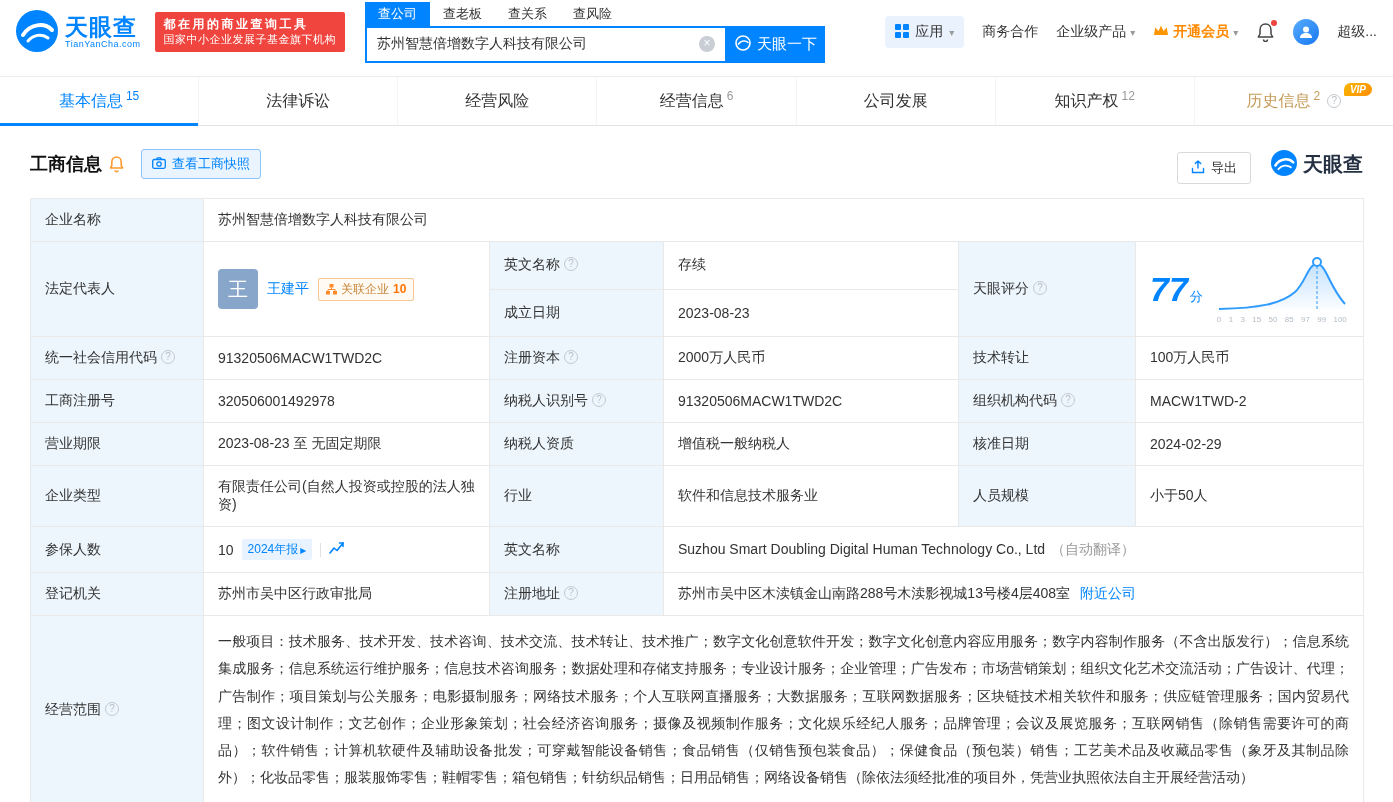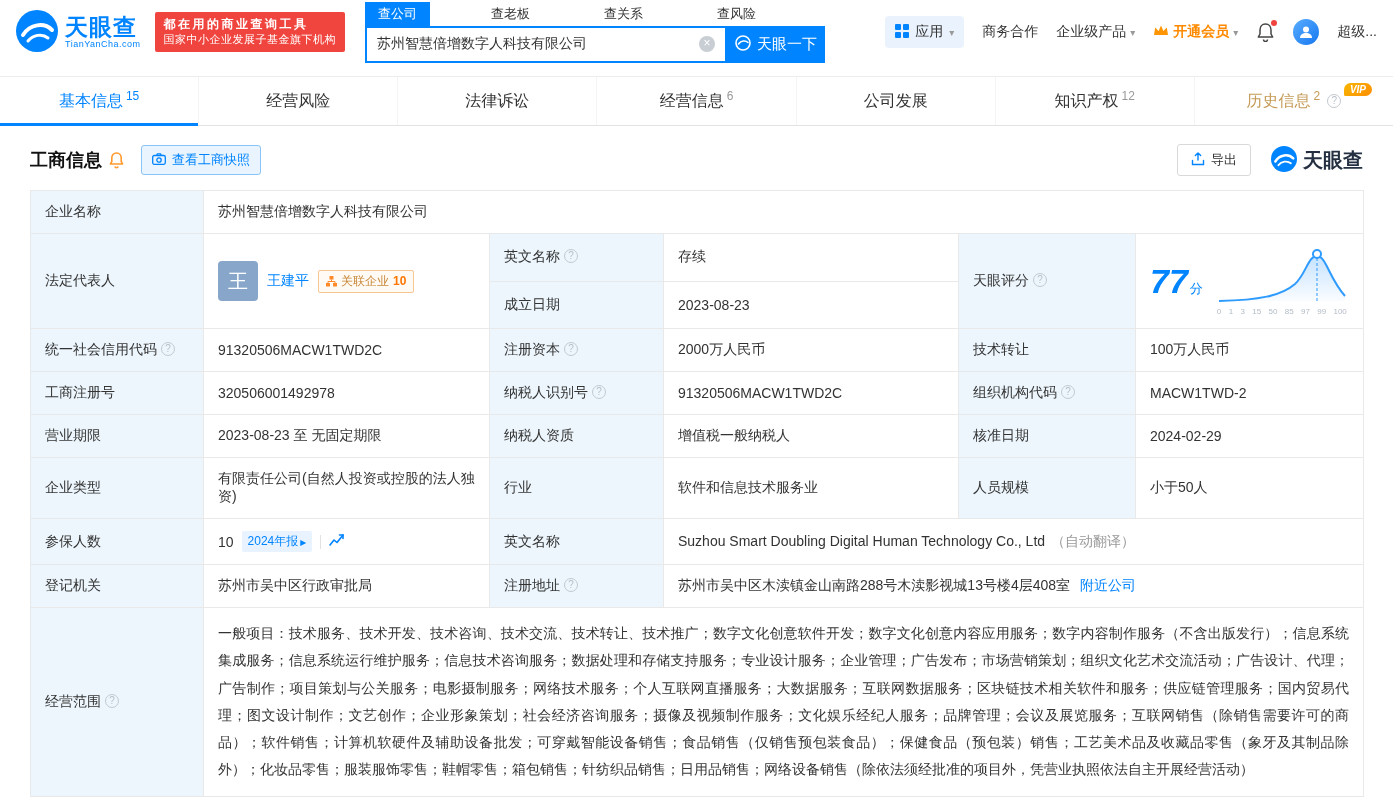--- a/index.html
+++ b/index.html
@@ -8,21 +8,21 @@
 
   
   .topbar { height:64px; display:flex; align-items:center; padding:0 16px; gap:14px; }
   .logo { display:flex; align-items:center; gap:7px; cursor:pointer; }
   .logo-txt .cn { font-size:23px; font-weight:bold; color:#0084ff; line-height:24px; letter-spacing:1px;}
   .logo-txt .en { font-size:9px; color:#0084ff; letter-spacing:.5px; }
   .promo { background:#f0453e; color:#fff; padding:5px 9px; border-radius:2px; line-height:15px; }
   .promo .l1 { font-size:12px; font-weight:bold; letter-spacing:2.5px; }
   .promo .l2 { font-size:11px; letter-spacing:.5px; }
   .search-block { margin-left:6px; }
-  .search-tabs { display:flex;gap:48px; }
+  .search-tabs { display:flex; }
   .search-tab { font-size:13px; padding:3px 13px; color:#333; cursor:pointer; }
   .search-tab.active { background:#0084ff; color:#fff; }
   .search-row { display:flex; }
   .search-box { width:362px; height:37px; border:2px solid #0084ff; display:flex; align-items:center; background:#fff; }
   .search-box input { flex:1; border:none; outline:none; font-size:14px; padding:0 10px; color:#333;
                       font-family:"Liberation Sans","DejaVu Sans",sans-serif; }
   .clear-btn { width:16px; height:16px; border-radius:50%; background:#c9ced4; color:#fff; font-size:12px;
                line-height:15px; text-align:center; margin-right:10px; cursor:pointer; }
   .search-btn { width:98px; height:37px; background:#0084ff; color:#fff; border:none; font-size:15px;
                 display:flex; align-items:center; justify-content:center; gap:6px; cursor:pointer; }
@@ -55,21 +55,21 @@
              background:linear-gradient(135deg,#f7b500,#ff8e00); color:#fff; font-size:10px; font-style:italic;
              font-weight:bold; padding:1px 6px; border-radius:8px 8px 8px 2px; }
 
   
   .section-head { display:flex; align-items:center; margin:18px 30px 14px; }
   .section-title { font-size:18px; font-weight:bold; color:#111; }
   .monitor-bell { margin-left:6px; cursor:pointer; display:flex; }
   .snapshot-btn { margin-left:16px; display:flex; align-items:center; gap:6px; background:#e9f4ff;
                   border:1px solid #8cc4f8; color:#0084ff; font-size:13px; padding:5px 10px; border-radius:3px; cursor:pointer; }
   .export-btn { margin-left:auto; display:flex; align-items:center; gap:6px; background:#fff; border:1px solid #d9d9d9;
-                color:#333; font-size:13px; padding:6px 13px; border-radius:3px; cursor:pointer; }
+                color:#333; font-size:13px; padding:6px 13px; border-radius:3px; cursor:pointer;margin-top:8px; }
   .brand-right { display:flex; align-items:center; gap:6px; margin-left:20px; }
   .brand-right .txt { font-size:20px; font-weight:bold; color:#243041; }
 
   
   .info-table { width:1333px; margin:0 30px 24px; border-collapse:collapse; table-layout:fixed; }
   .info-table td { border:1px solid #e9e9e9; padding:12px 14px; font-size:14px; vertical-align:middle; color:#333; }
   .info-table td.lbl { background:#edf6fd; }
   .green { color:#17b261; }
   .link { color:#0084ff; text-decoration:none; cursor:pointer; }
   .rep-cell { display:flex; align-items:center; gap:9px; }
@@ -187,24 +187,24 @@
     </div>
   </div>
 </header>
 
 <nav class="tabs-bar">
   <div class="tab active">
     <span>基本信息</span>
     <span class="cnt">15</span>
   </div>
   <div class="tab">
+    <span>法律诉讼</span>
+  </div>
+  <div class="tab">
     <span>经营风险</span>
-  </div>
-  <div class="tab">
-    <span>法律诉讼</span>
   </div>
   <div class="tab">
     <span>经营信息</span>
     <span class="cnt">6</span>
   </div>
   <div class="tab">
     <span>公司发展</span>
   </div>
   <div class="tab">
     <span>知识产权</span>

